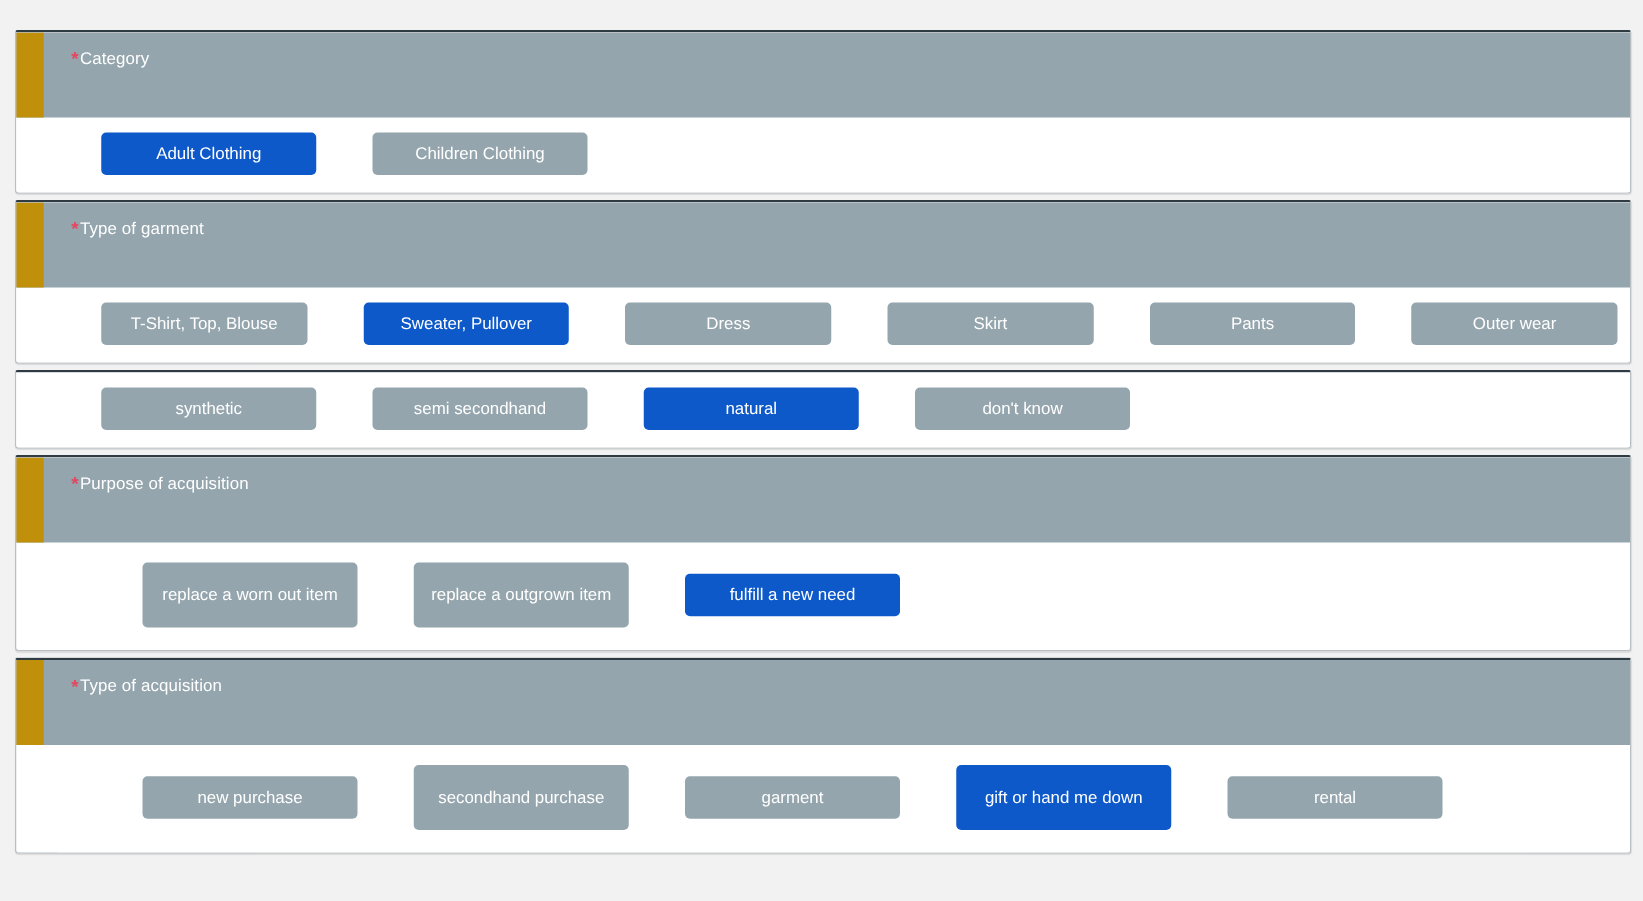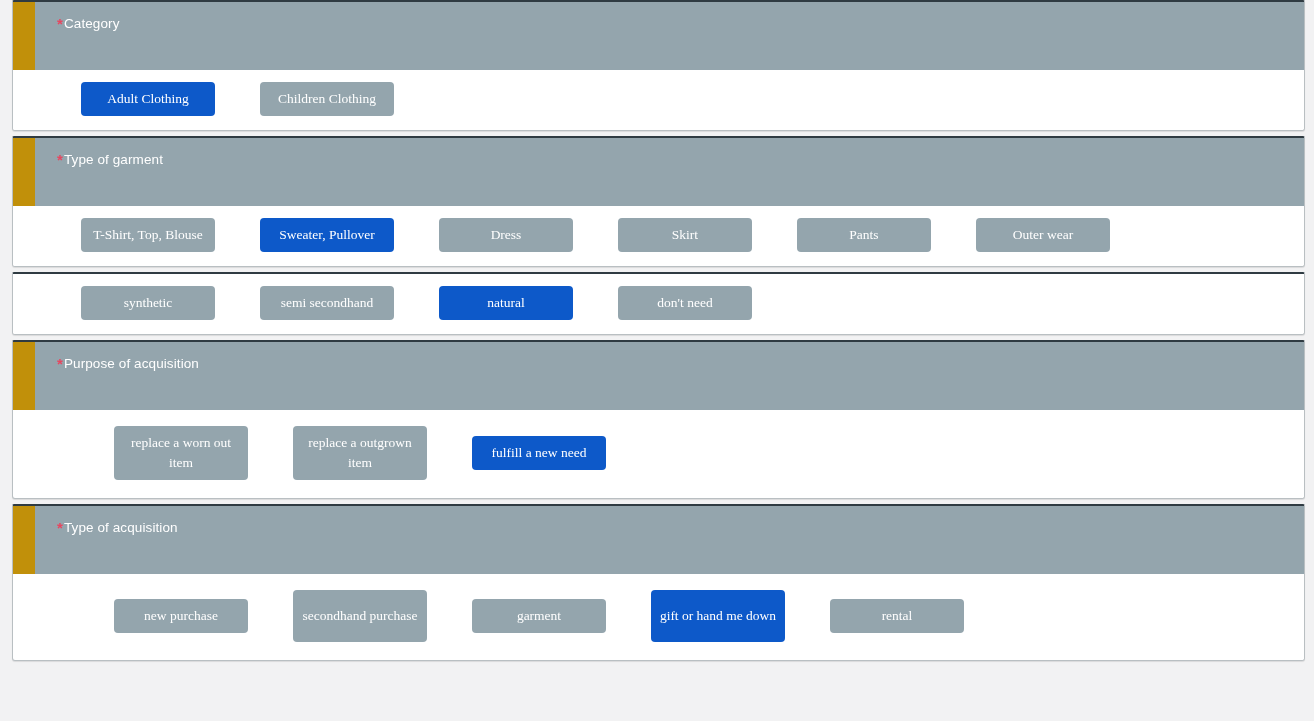--- a/index.html
+++ b/index.html
@@ -5,21 +5,21 @@
   * { box-sizing: border-box; margin: 0; padding: 0; }
   html, body {
     width: 1314px; height: 721px;
     background: #f2f2f3;
     font-family: "Liberation Sans", sans-serif;
     overflow: hidden;
   }
   .page {
     position: relative;
     width: 1314px; height: 721px;
-    padding: 0 9px 0 12px;
+    padding: 24px 9px 0 12px;
   }
   .card {
     position: relative;
     background: #ffffff;
     border: 1px solid #b9bfc2;
     border-top: 2px solid #2f3b42;
     border-radius: 2px 2px 3px 3px;
     margin-bottom: 5px;
     overflow: hidden;
     box-shadow: 0 1px 1px rgba(0,0,0,0.10);
@@ -53,28 +53,28 @@
   .card-body {
     background: #ffffff;
     padding: 12px 10px 14px 68px;
   }
   .options-row {
     display: flex;
     align-items: center;
     gap: 45px;
   }
   .opt-btn {
-    width: 134px;
+    width: 172px;
     min-height: 31px;
     padding: 7px 6px;
     border: none;
     border-radius: 4px;
     background: #94a5ad;
     color: #ffffff;
-    font-family: Liberation Serif, serif;
+    font-family: Liberation Sans, sans-serif;
     font-size: 13.5px;
     line-height: 20px;
     text-align: center;
     cursor: pointer;
     display: flex;
     align-items: center;
     justify-content: center;
   }
   .opt-btn.selected {
     background: #0d59c9;
@@ -117,21 +117,21 @@
       </div>
     </div>
   </div>
 
   <div class="card">
     <div class="card-body">
       <div class="options-row">
         <button class="opt-btn">synthetic</button>
         <button class="opt-btn">semi secondhand</button>
         <button class="opt-btn selected">natural</button>
-        <button class="opt-btn">don't need</button>
+        <button class="opt-btn">don't know</button>
       </div>
     </div>
   </div>
 
   <div class="card">
     <div class="card-header">
       <span class="accent-bar"></span>
       <span class="header-label"><span class="req-asterisk">*</span><span>Purpose of acquisition</span></span>
     </div>
     <div class="card-body body-tall">

